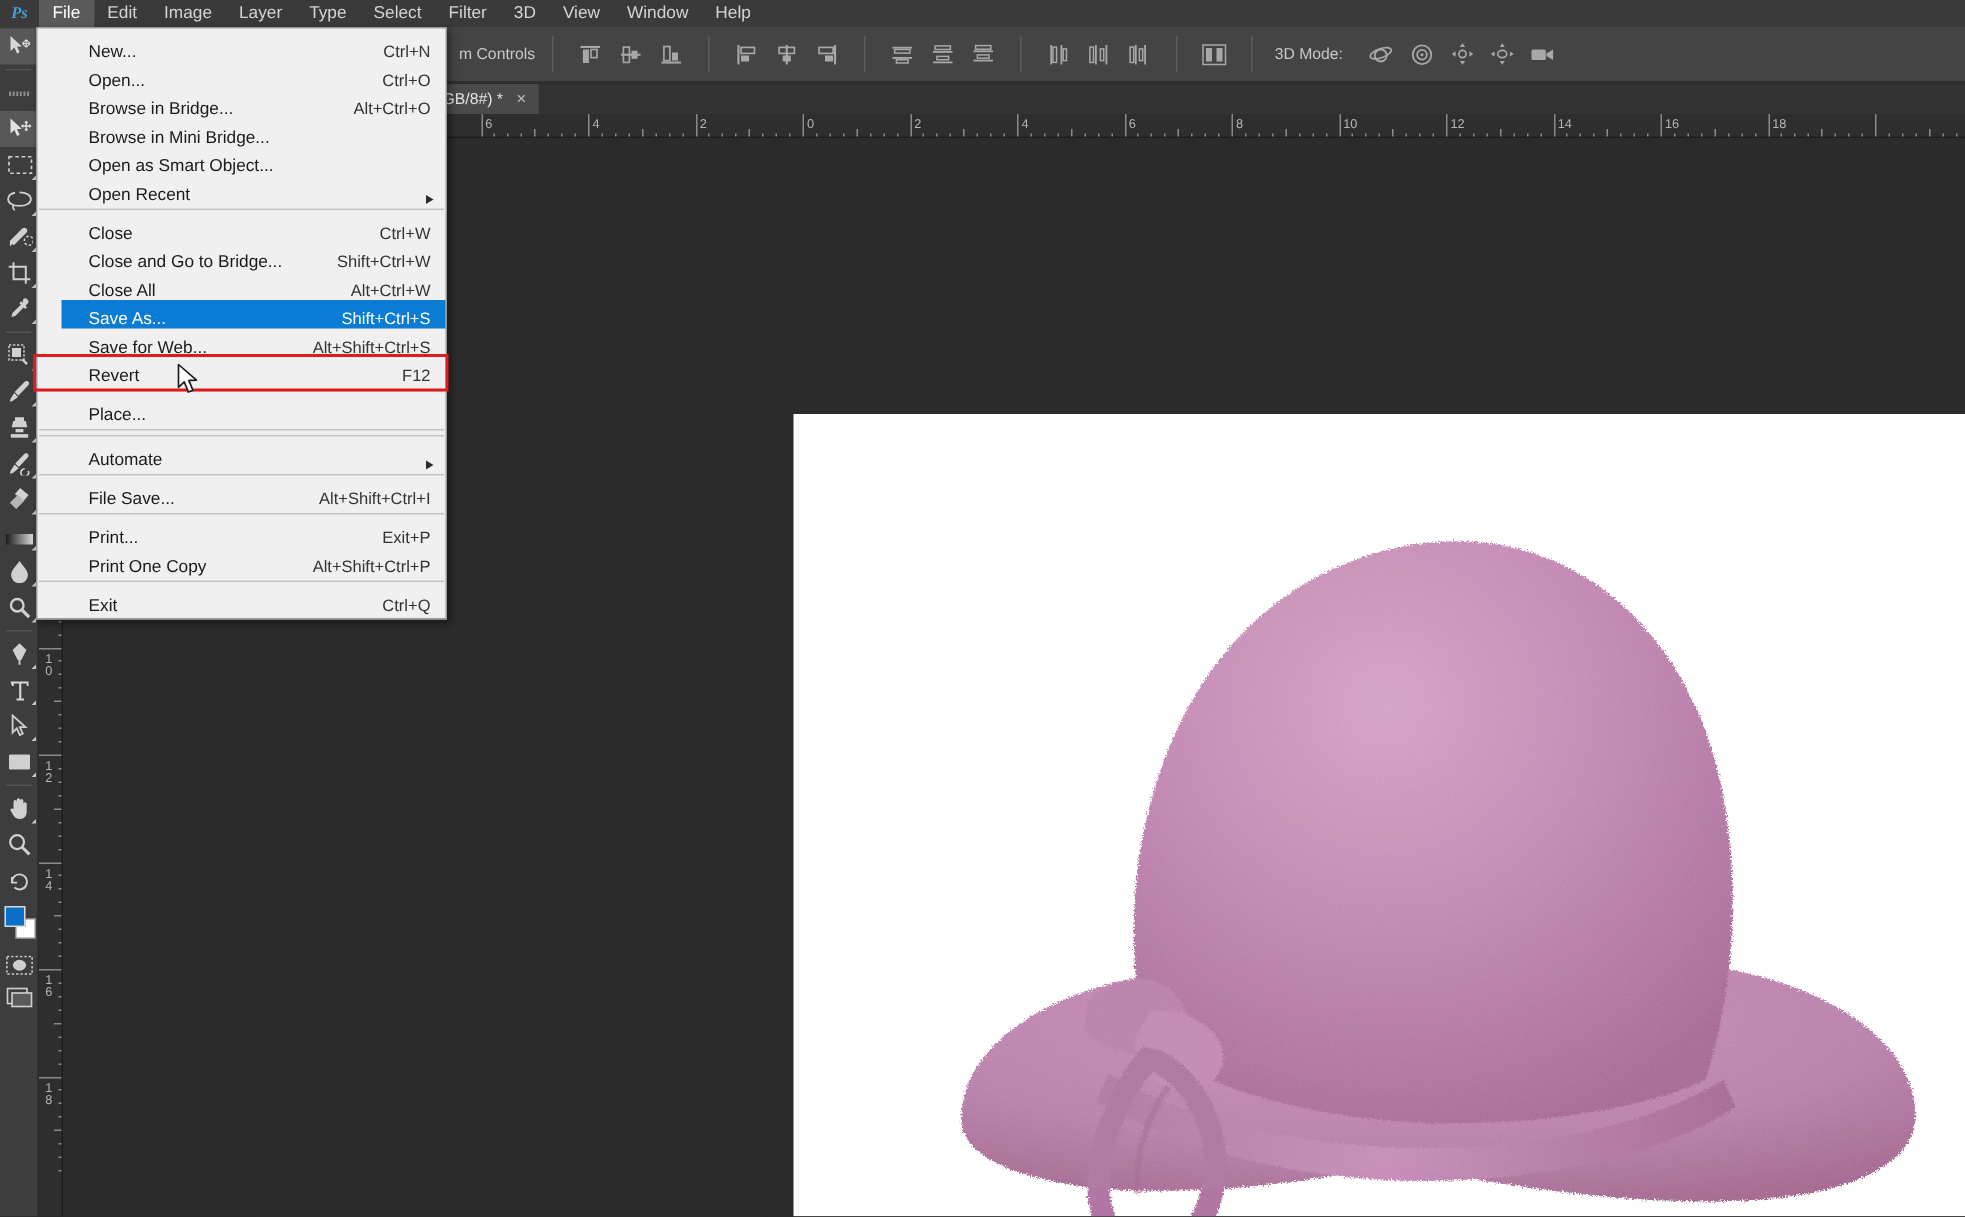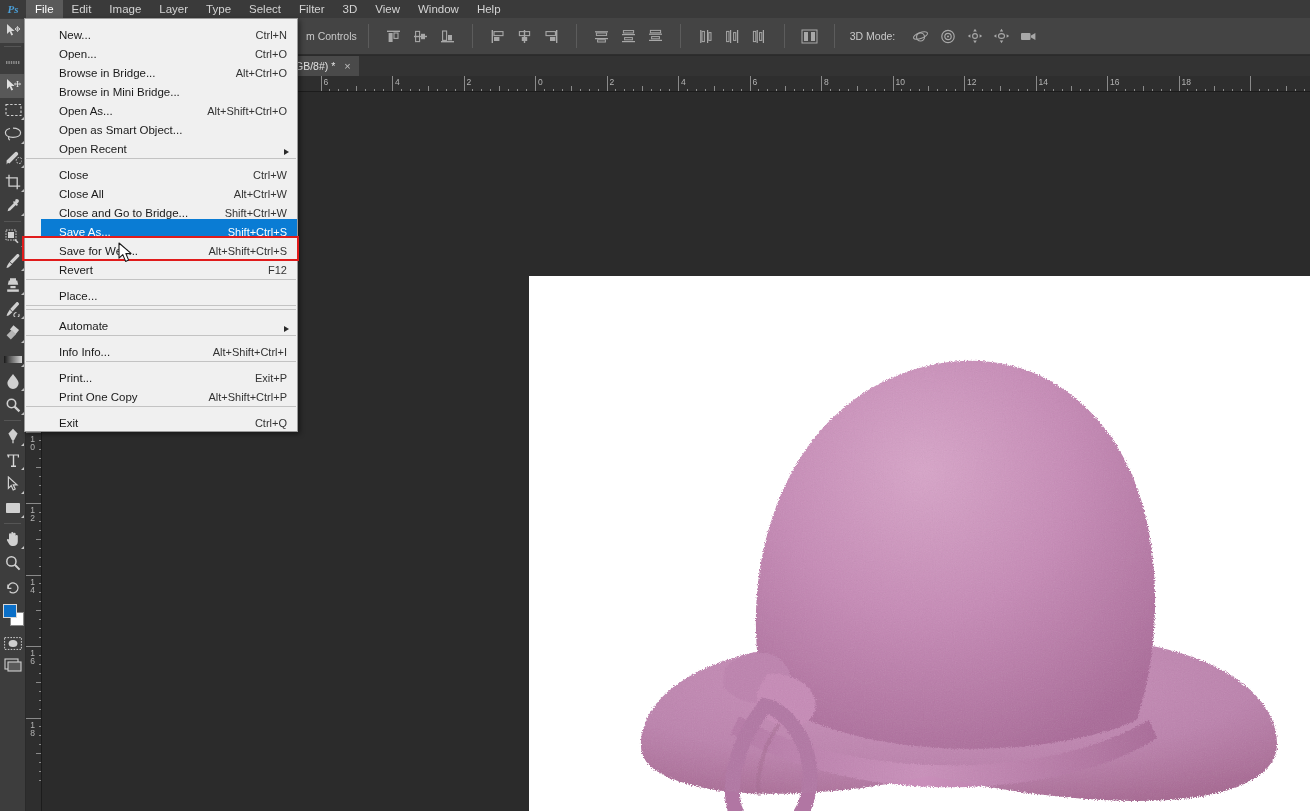--- a/index.html
+++ b/index.html
@@ -885,42 +885,38 @@
         <span class="acc">Ctrl+O</span>
       </div>
       <div class="mrow">
         <span class="lbl">Browse in Bridge...</span>
         <span class="acc">Alt+Ctrl+O</span>
       </div>
       <div class="mrow">
         <span class="lbl">Browse in Mini Bridge...</span>
       </div>
       <div class="mrow">
-        <span class="lbl">Open As...</span>
-        <span class="acc">Alt+Shift+Ctrl+O</span>
-      </div>
-      <div class="mrow">
         <span class="lbl">Open as Smart Object...</span>
       </div>
       <div class="mrow">
         <span class="lbl">Open Recent</span>
         <span class="arrow"></span>
       </div>
       <div class="msep"></div>
       <div class="mrow">
         <span class="lbl">Close</span>
         <span class="acc">Ctrl+W</span>
       </div>
       <div class="mrow">
+        <span class="lbl">Close and Go to Bridge...</span>
+        <span class="acc">Shift+Ctrl+W</span>
+      </div>
+      <div class="mrow">
         <span class="lbl">Close All</span>
         <span class="acc">Alt+Ctrl+W</span>
-      </div>
-      <div class="mrow">
-        <span class="lbl">Close and Go to Bridge...</span>
-        <span class="acc">Shift+Ctrl+W</span>
       </div>
       <div class="mrow hl">
         <span class="lbl">Save As...</span>
         <span class="acc">Shift+Ctrl+S</span>
       </div>
       <div class="mrow">
         <span class="lbl">Save for Web...</span>
         <span class="acc">Alt+Shift+Ctrl+S</span>
       </div>
       <div class="mrow">
@@ -932,21 +928,21 @@
         <span class="lbl">Place...</span>
       </div>
       <div class="msep"></div>
       <div class="msep"></div>
       <div class="mrow">
         <span class="lbl">Automate</span>
         <span class="arrow"></span>
       </div>
       <div class="msep"></div>
       <div class="mrow">
-        <span class="lbl">Info Info...</span>
+        <span class="lbl">File Save...</span>
         <span class="acc">Alt+Shift+Ctrl+I</span>
       </div>
       <div class="msep"></div>
       <div class="mrow">
         <span class="lbl">Print...</span>
         <span class="acc">Exit+P</span>
       </div>
       <div class="mrow">
         <span class="lbl">Print One Copy</span>
         <span class="acc">Alt+Shift+Ctrl+P</span>

